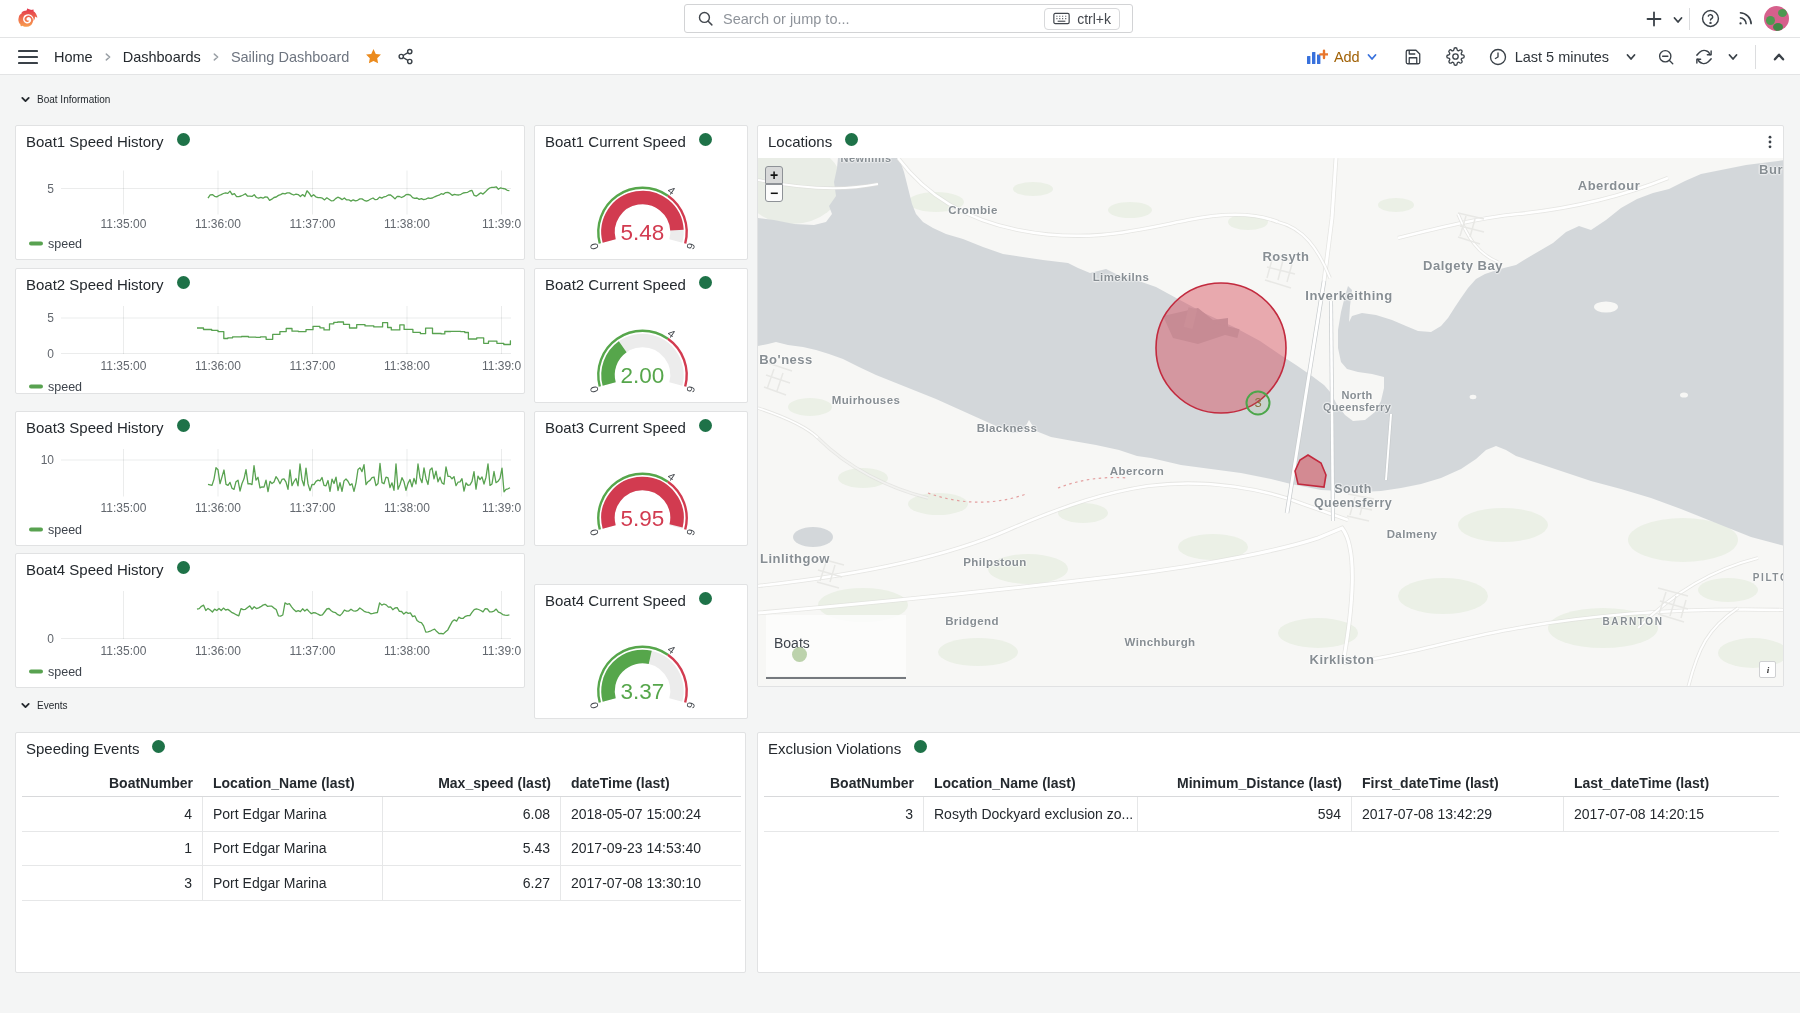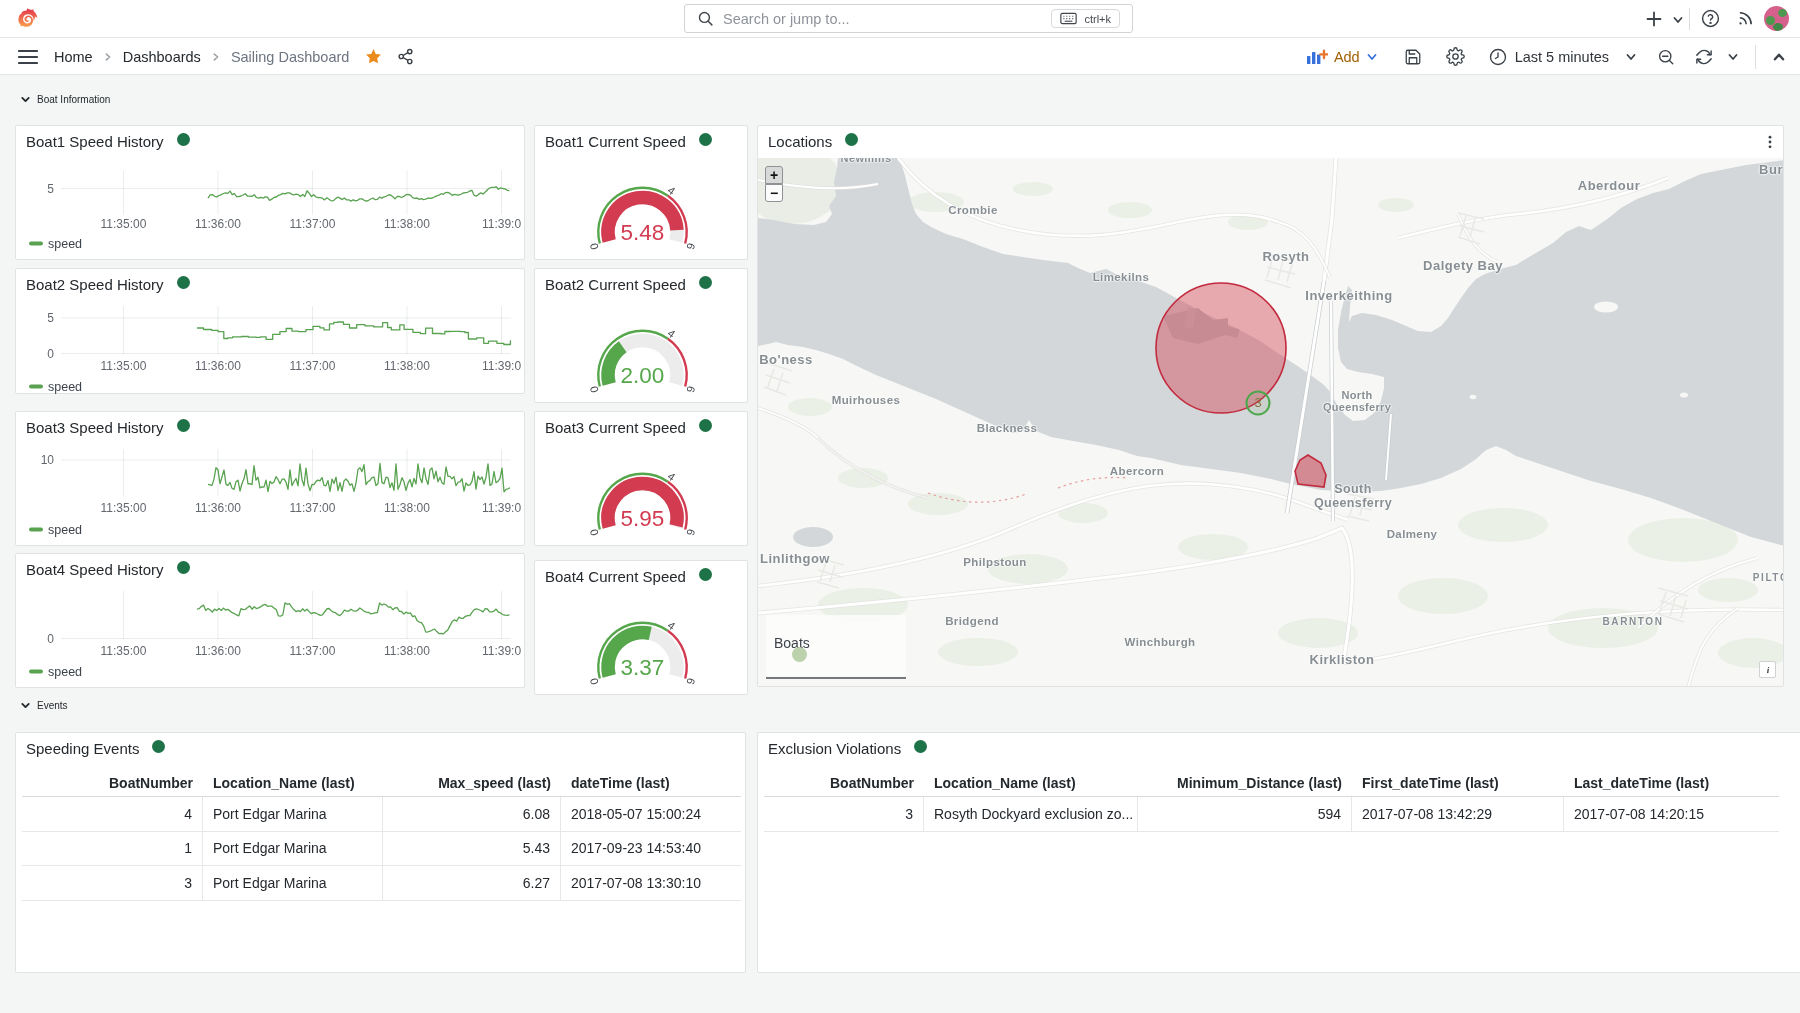--- a/index.html
+++ b/index.html
@@ -1,20 +1,20 @@
 <!DOCTYPE html>
 <html><head><meta charset="utf-8"><title>Sailing Dashboard</title>
 <style>
 *{margin:0;padding:0;box-sizing:border-box}
 html,body{width:1800px;height:1013px;overflow:hidden;font-family:"Liberation Sans",sans-serif;background:#f4f5f5}
 .bar1{position:absolute;left:0;top:0;width:1800px;height:38px;background:#fff;border-bottom:1px solid #e3e4e5}
 .bar2{position:absolute;left:0;top:38px;width:1800px;height:37px;background:#fff;border-bottom:1px solid #e3e4e5}
 .searchbox{position:absolute;left:684px;top:4px;width:449px;height:29px;border:1px solid #d2d3d5;border-radius:3px;background:#fff;display:flex;align-items:center}
 .ph{color:#8e939a;font-size:14.5px}
-.kbd{margin-left:auto;margin-right:12px;display:flex;align-items:center;border:1px solid #d8d9db;border-radius:4px;padding:2px 8px;font-size:11px;color:#44484e}
+.kbd{margin-left:auto;margin-right:12px;display:flex;align-items:center;border:1px solid #d8d9db;border-radius:4px;padding:2px 8px;font-size:14px;color:#44484e}
 .b1r{position:absolute;display:flex}
 .avatar{position:absolute;right:11px;top:6px;width:25px;height:25px;border-radius:50%;background:#d6608c;overflow:hidden}
 .av1{position:absolute;left:2px;top:10px;width:9px;height:9px;border-radius:50%;background:#4d9950}
 .av2{position:absolute;left:14px;top:3px;width:9px;height:8px;border-radius:50%;background:#4d9950}
 .av3{position:absolute;left:9px;top:17px;width:10px;height:8px;border-radius:50%;background:#3e8a46}
 .crumbs{position:absolute;left:54px;top:0;height:37px;display:flex;align-items:center;font-size:14.5px;color:#24292e}
 .csep{margin:0 10px;display:flex}
 .c1{color:#24292e}
 .c2{color:#6e7580}
 .tb-right{position:absolute;right:14px;top:0;height:37px;display:flex;align-items:center}
@@ -336,21 +336,21 @@
       <text x="107.5" y="98" font-size="12" fill="#62676e" text-anchor="middle" dominant-baseline="middle">11:35:00</text>
       <text x="202" y="98" font-size="12" fill="#62676e" text-anchor="middle" dominant-baseline="middle">11:36:00</text>
       <text x="296.5" y="98" font-size="12" fill="#62676e" text-anchor="middle" dominant-baseline="middle">11:37:00</text>
       <text x="391" y="98" font-size="12" fill="#62676e" text-anchor="middle" dominant-baseline="middle">11:38:00</text>
       <text x="485.5" y="98" font-size="12" fill="#62676e" text-anchor="middle" dominant-baseline="middle">11:39:0</text>
       <polyline points="181.0,55.2 183.2,54.6 185.4,52.3 187.6,51.2 189.8,56.5 192.0,54.4 194.2,56.1 196.4,58.0 198.6,55.1 200.8,56.5 203.0,54.5 205.2,56.5 207.4,54.1 209.6,56.0 211.8,55.4 214.0,56.9 216.2,58.7 218.4,59.7 220.6,60.9 222.8,61.8 225.0,54.6 227.2,55.7 229.4,55.3 231.6,53.5 233.8,51.9 236.0,55.2 238.2,52.8 240.4,54.6 242.6,53.8 244.8,52.7 247.0,51.1 249.2,50.3 251.4,52.3 253.6,52.1 255.8,52.2 258.0,54.1 260.2,55.5 262.4,61.8 264.6,62.1 266.8,61.0 269.0,48.9 271.2,50.3 273.4,49.6 275.6,52.8 277.8,55.6 280.0,57.6 282.2,56.6 284.4,57.6 286.6,54.8 288.8,57.0 291.0,55.2 293.2,57.6 295.4,59.7 297.6,58.7 299.8,59.0 302.0,60.2 304.2,61.3 306.4,60.9 308.6,58.0 310.8,55.0 313.0,54.5 315.2,56.7 317.4,58.2 319.6,58.7 321.8,60.7 324.0,61.6 326.2,59.4 328.4,56.0 330.6,57.1 332.8,57.1 335.0,55.2 337.2,56.8 339.4,57.1 341.6,56.3 343.8,54.0 346.0,55.5 348.2,57.3 350.4,58.2 352.6,58.4 354.8,59.8 357.0,59.4 359.2,58.8 361.4,58.5 363.6,48.9 365.8,51.1 368.0,50.0 370.2,50.9 372.4,53.1 374.6,52.8 376.8,55.7 379.0,54.0 381.2,53.6 383.4,57.3 385.6,57.5 387.8,60.1 390.0,58.2 392.2,59.3 394.4,58.8 396.6,62.6 398.8,61.8 401.0,66.4 403.2,68.1 405.4,68.6 407.6,71.9 409.8,78.1 412.0,77.8 414.2,77.2 416.4,76.0 418.6,75.1 420.8,77.6 423.0,79.6 425.2,79.5 427.4,79.9 429.6,77.8 431.8,75.9 434.0,71.6 436.2,67.6 438.4,65.8 440.6,67.1 442.8,63.2 445.0,64.3 447.2,64.3 449.4,62.3 451.6,61.7 453.8,61.6 456.0,58.3 458.2,55.7 460.4,54.8 462.6,55.5 464.8,56.5 467.0,57.9 469.2,54.7 471.4,55.0 473.6,57.9 475.8,57.8 478.0,57.1 480.2,55.1 482.4,58.2 484.6,58.9 486.8,60.6 489.0,61.2 491.2,61.3 493.4,60.9" fill="none" stroke="#58a250" stroke-width="1.3" stroke-linejoin="round"></polyline>
       <rect x="13" y="115.5" width="14" height="4" rx="2" fill="#58a250"></rect>
       <text x="32" y="118.5" font-size="12.5" fill="#3e444c" dominant-baseline="middle">speed</text>
     </svg>
   </div>
-<div class="panel" style="left:534px;top:560px;width:214px;height:135px">
+<div class="panel" style="left:534px;top:584px;width:214px;height:135px">
     <div class="ptitle">Boat4 Current Speed<span class="hdot"></span></div>
     <svg width="214" height="135" viewBox="0 0 214 135" style="position:absolute;left:0;top:0">
       <path d="M 64.81 117.44 A 44.2 44.2 0 0 1 132.85 69.79" fill="none" stroke="#56A64B" stroke-width="2.4"></path>
       <path d="M 132.85 69.79 A 44.2 44.2 0 0 1 150.19 117.44" fill="none" stroke="#d23b50" stroke-width="2.4"></path>
       <path d="M 74.18 114.93 A 34.5 34.5 0 1 1 140.82 114.93" fill="none" stroke="#ececec" stroke-width="13.5"></path>
       <path d="M 74.18 114.93 A 34.5 34.5 0 0 1 115.23 72.38" fill="none" stroke="#56A64B" stroke-width="13.5"></path>
       <text x="60.0" y="120.1" transform="rotate(-106 60.0 120.1)" font-size="11" fill="#3e4248" text-anchor="middle" dominant-baseline="middle">0</text>
       <text x="135.9" y="65.5" transform="rotate(35 135.9 65.5)" font-size="11" fill="#3e4248" text-anchor="middle" dominant-baseline="middle">4</text>
       <text x="155.0" y="120.1" transform="rotate(106 155.0 120.1)" font-size="11" fill="#3e4248" text-anchor="middle" dominant-baseline="middle">6</text>
       <text x="107.5" y="108.5" font-size="22.5" font-weight="500" fill="#56A64B" text-anchor="middle" dominant-baseline="middle">3.37</text>

